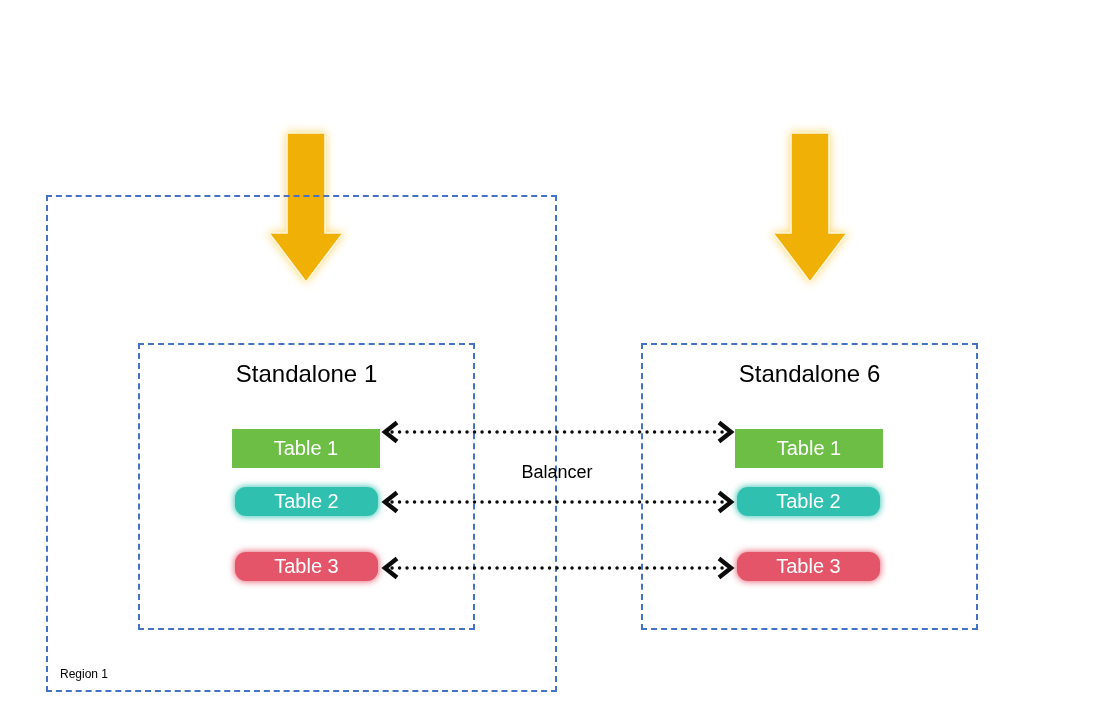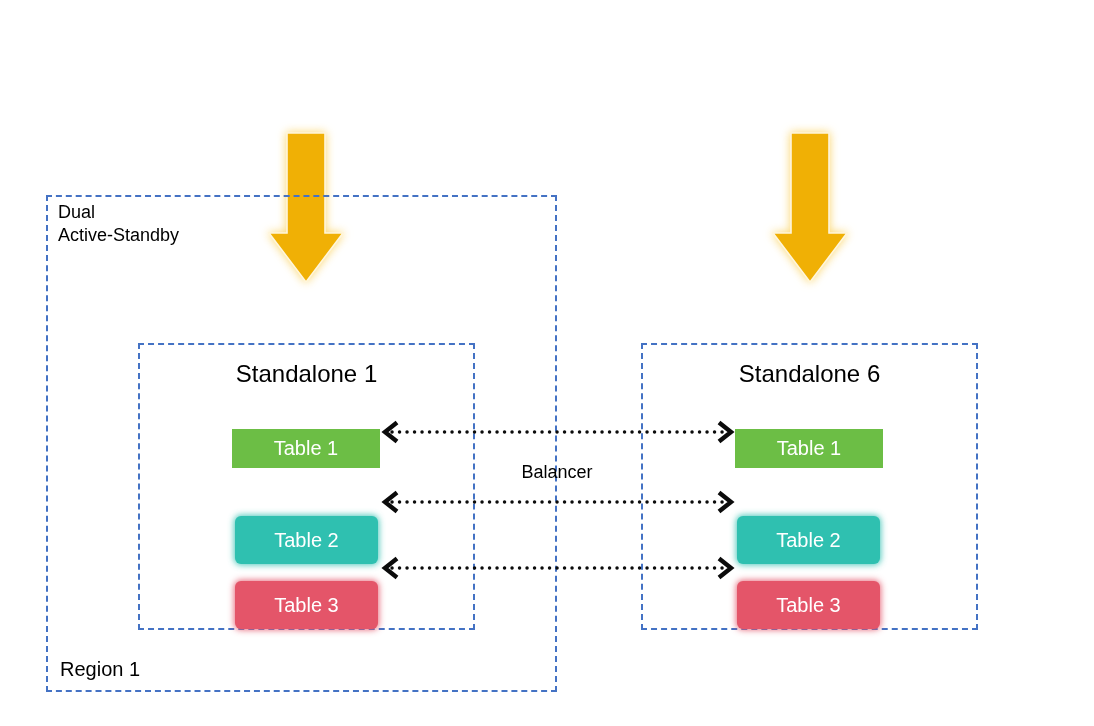--- a/index.html
+++ b/index.html
@@ -14,35 +14,35 @@
   .dashed-box{position:absolute;box-sizing:border-box;border:2px dashed #4472C4;background:transparent;}
   .lb-box{
     left:286px;top:27px;width:544px;height:61px;
     border-width:3px;
     display:flex;align-items:center;justify-content:center;
   }
   .lb-label{font-size:26px;letter-spacing:0.2px;}
   .region-1{left:46px;top:195px;width:511px;height:497px;}
   .region-2{left:557px;top:195px;width:513px;height:497px;}
   .region-annotation{position:absolute;left:10px;top:4px;font-size:18px;line-height:1.3;}
-  .region-name{position:absolute;left:12px;bottom:9px;font-size:20px;margin-top:7px;}
+  .region-name{position:absolute;left:12px;bottom:9px;font-size:12px;margin-top:7px;}
   .standalone-1{left:138px;top:343px;width:337px;height:287px;}
   .standalone-2{left:641px;top:343px;width:337px;height:287px;}
   .standalone-title{position:absolute;left:0;top:15px;width:100%;text-align:center;font-size:24px;}
   .gold-arrow{position:absolute;width:80px;height:156px;filter:drop-shadow(0 0 5px rgba(250,200,60,0.75));}
   .arrow-left{left:266px;top:130px;}
   .arrow-right{left:770px;top:130px;}
   .gold-arrow path{stroke:#FFF6DC;stroke-width:1.6px;stroke-linejoin:miter;}
   .tbl{
     position:absolute;box-sizing:border-box;
     display:flex;align-items:center;justify-content:center;
     font-size:20px;
   }
   .tbl-lg{width:148px;height:39px;margin-top:16px;}
-  .tbl-sm{width:143px;height:48px;border-radius:6px;margin-top:29px;}
+  .tbl-sm{width:143px;height:29px;border-radius:11px;}
   .glow-teal{box-shadow:0 0 6px 1px rgba(47,192,176,0.85);}
   .glow-red{box-shadow:0 0 6px 1px rgba(228,85,105,0.85);}
   .connector{position:absolute;width:356px;height:26px;}
   .connector line{stroke-linecap:round;}
   .connector polyline{fill:none;stroke-linejoin:miter;}
   .replicate-label{
     position:absolute;left:477px;top:462px;width:160px;
     text-align:center;font-size:18px;
   }
 </style>
@@ -53,24 +53,20 @@
 
 
   <svg class="gold-arrow arrow-left" viewBox="0 0 80 156">
     <path d="M21 3 H59 V103 H77 L40 152 L3 103 H21 Z" style="fill: rgb(240, 176, 5);"></path>
   </svg>
   <svg class="gold-arrow arrow-right" viewBox="0 0 80 156">
     <path d="M21 3 H59 V103 H77 L40 152 L3 103 H21 Z" style="fill: rgb(240, 176, 5);"></path>
   </svg>
 
   <div class="dashed-box region-1" style="border-color: rgb(68, 114, 196);">
-    <div class="region-annotation">
-      <div>Dual</div>
-      <div>Active-Standby</div>
-    </div>
     <div class="region-name">Region 1</div>
   </div>
 
 
   <div class="dashed-box standalone-1" style="border-color: rgb(68, 114, 196);">
     <div class="standalone-title">Standalone 1</div>
   </div>
 
   <div class="dashed-box standalone-2" style="border-color: rgb(68, 114, 196);">
     <div class="standalone-title">Standalone 6</div>

